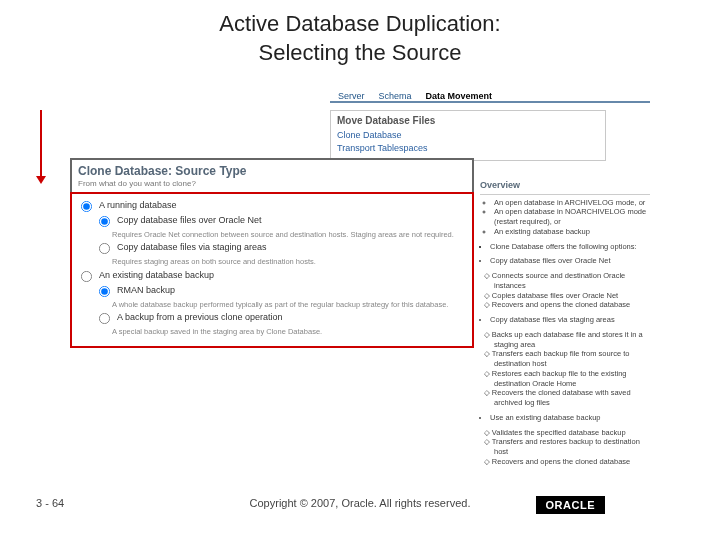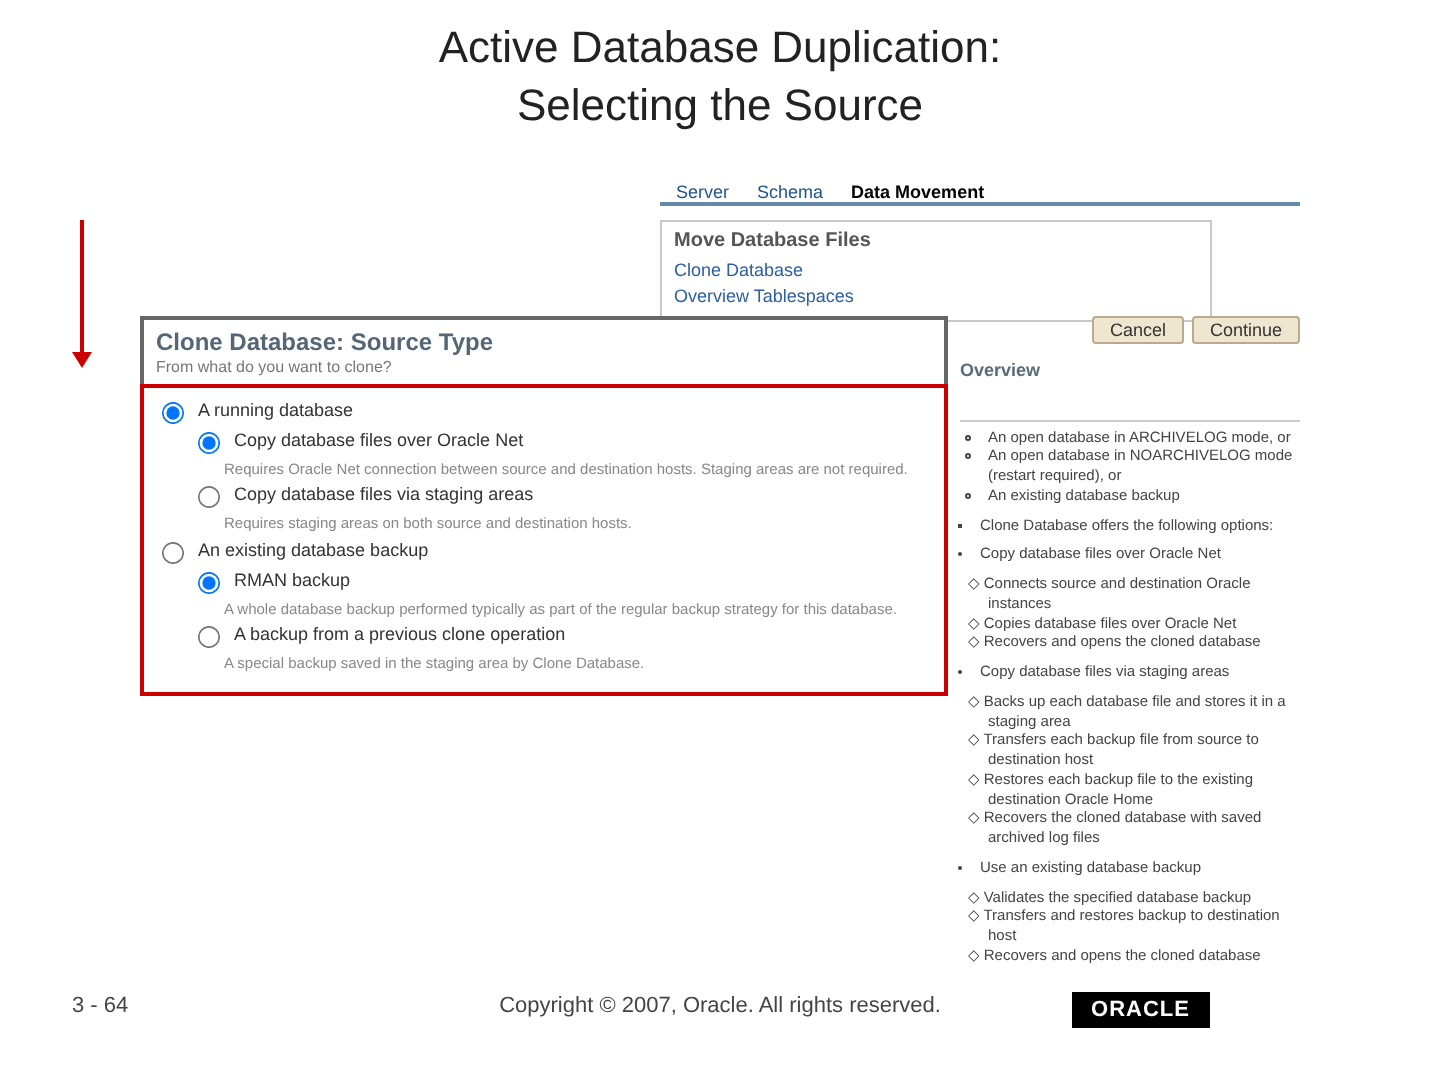--- a/index.html
+++ b/index.html
@@ -128,21 +128,21 @@
     width: 170px;
     font-size: 7.5px;
     color: #444;
     line-height: 1.3;
   }
   .overview-panel .ohdr {
     font-weight: bold;
     color: #5a6b7a;
     font-size: 9px;
     border-bottom: 1px solid #ccc;
-    padding-bottom: 18px;
+    padding-bottom: 2px;
     margin-bottom: 3px;
   }
   .overview-panel ul { margin: 2px 0 5px 0; padding-left: 10px; }
   .overview-panel ul.sq { list-style: square; }
   .overview-panel ul.disc { list-style: disc; }
   .overview-panel ul.circ { list-style: circle; padding-left: 14px; }
   .overview-panel ul.diamond { list-style: none; padding-left: 14px; }
   .overview-panel ul.diamond li::before { content: "◇ "; margin-left: -10px; }
   .arrow {
     position: absolute;
@@ -200,27 +200,23 @@
 
   <div class="tabbar">
     <span class="tab">Server</span>
     <span class="tab">Schema</span>
     <span class="tab active">Data Movement</span>
   </div>
 
   <div class="move-panel">
     <div class="hdr">Move Database Files</div>
     <div class="lnk">Clone Database</div>
-    <div class="lnk">Overview Tablespaces</div>
+    <div class="lnk">Transport Tablespaces</div>
   </div>
 
-  <div class="right-btns">
-    <button class="btn">Cancel</button>
-    <button class="btn">Continue</button>
-  </div>
 
   <div class="main-form">
     <div class="title">Clone Database: Source Type</div>
     <div class="subtitle">From what do you want to clone?</div>
 
     <div class="highlight-box">
 
       <label class="radio-row">
         <input type="radio" name="src" checked="" style="">
         <span>A running database</span>

